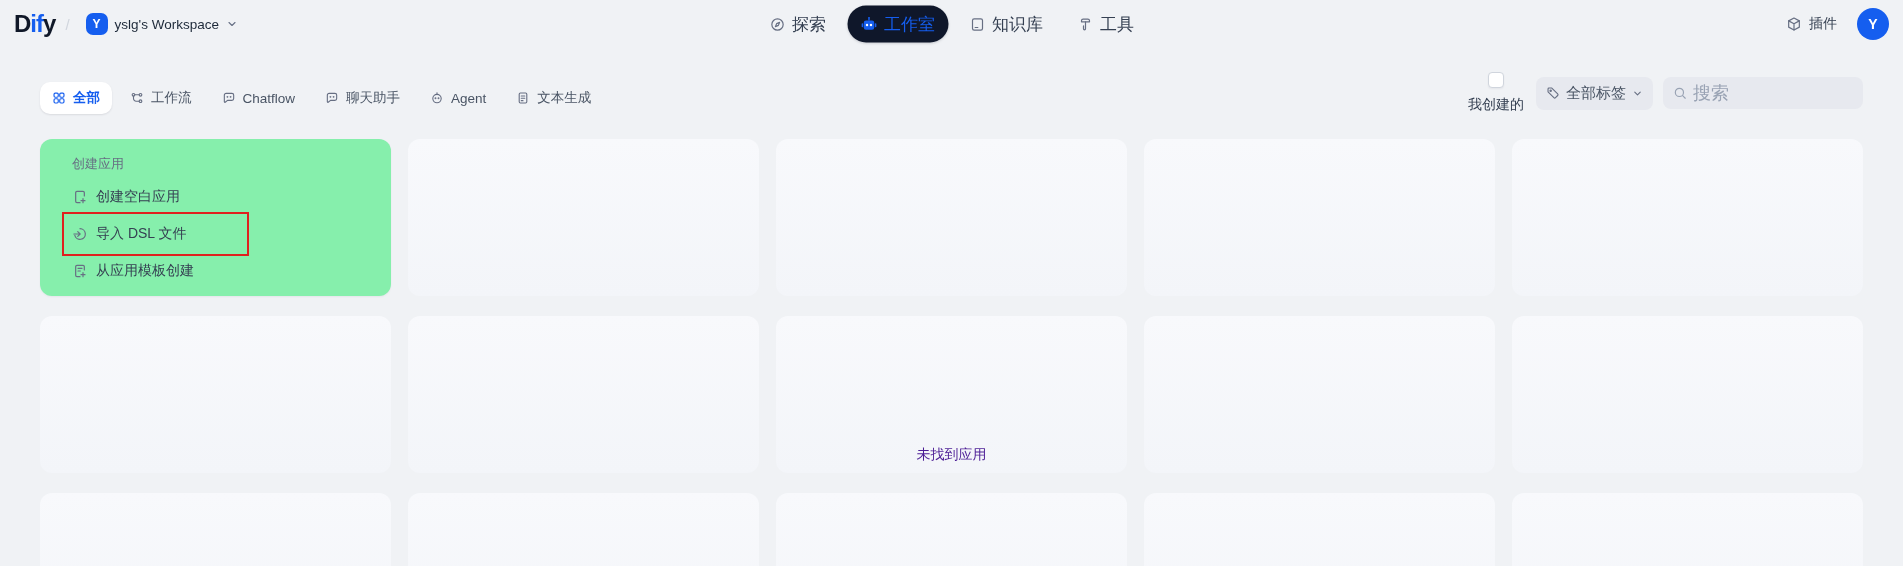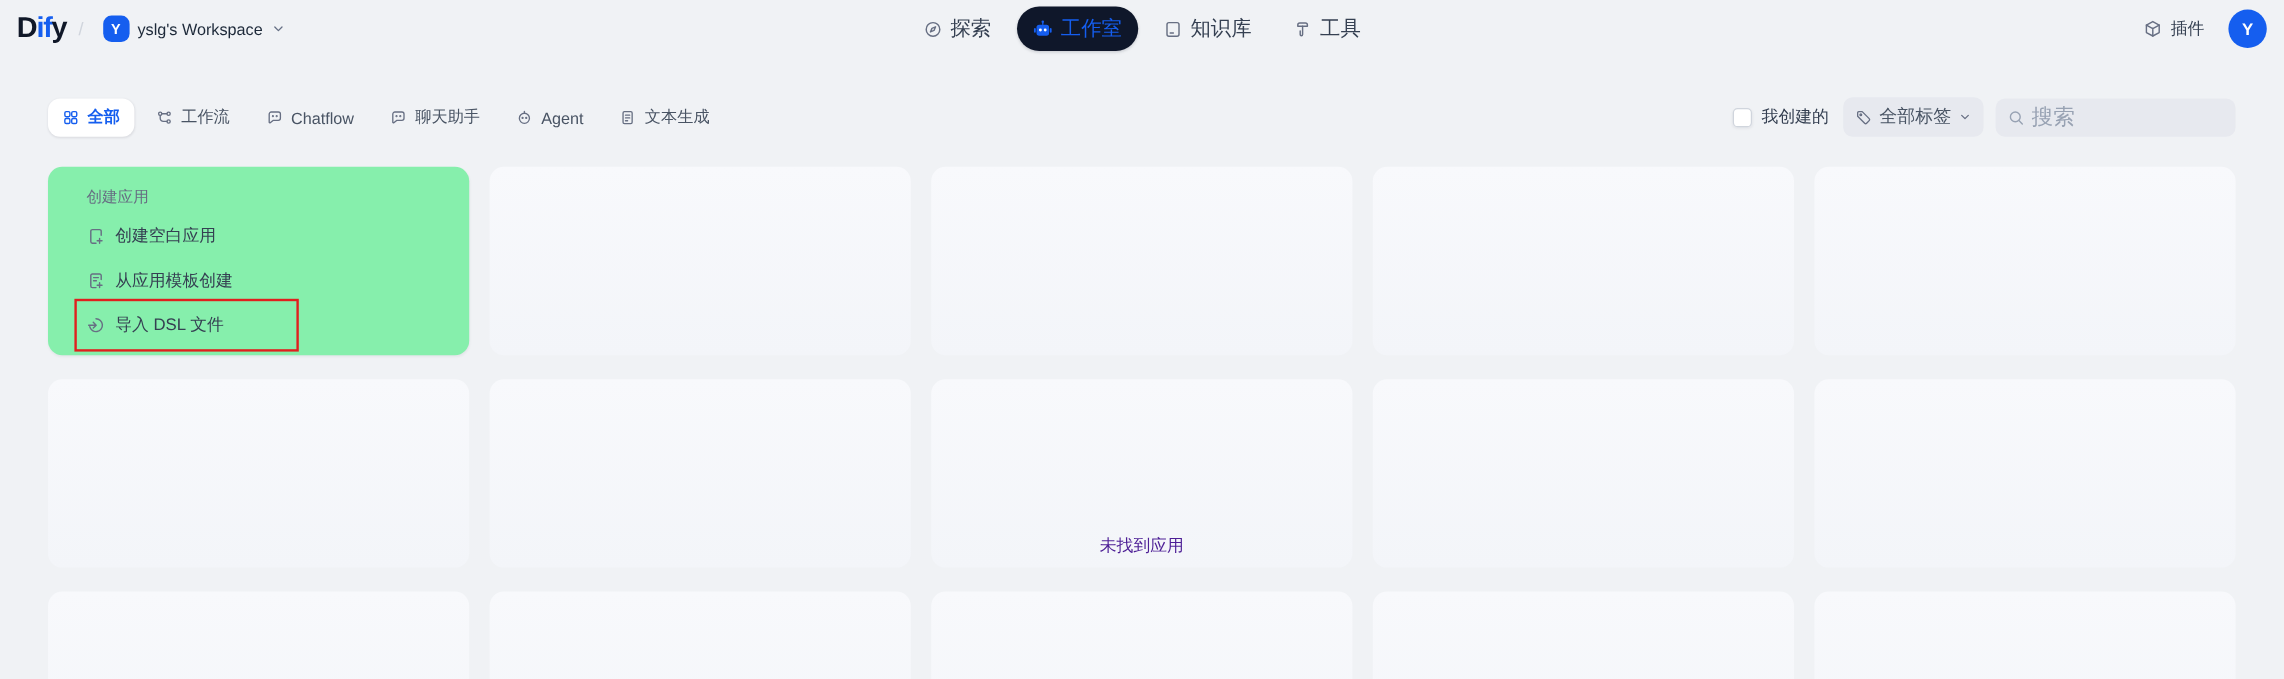--- a/index.html
+++ b/index.html
@@ -41,21 +41,21 @@
 
   
   .toolbar { margin:30px 40px 0; height:36px; display:flex; align-items:flex-end; justify-content:space-between; }
   .tabs { display:flex; align-items:center; gap:6px; }
   .tab { display:flex; align-items:center; gap:7px; padding:7px 12px; border-radius:10px; font-size:13.5px; color:#495464; font-weight:500; cursor:pointer; }
   .tab .icn { color:#676f83; }
   .tab.active { background:#fff; color:var(--primary); font-weight:700; box-shadow:0 1px 2px rgba(16,24,40,.1); }
   .tab.active .icn { color:var(--primary); }
 
   .controls { display:flex; align-items:center; gap:10px; }
-  .created { display:flex; align-items:center; gap:8px; font-size:14px; color:#354052; margin-right:2px; cursor:pointer; }
+  .created { display:flex; align-items:center; gap:8px; font-size:14px; color:#354052; margin-right:2px; cursor:pointer;flex-direction:column; }
   .checkbox { width:16px; height:16px; border-radius:4px; background:#fff; border:1px solid #d0d5dd; box-shadow:0 1px 2px rgba(16,24,40,.05); cursor:pointer; }
   .tag-filter { display:flex; align-items:center; gap:6px; background:#e7e9ef; border-radius:8px; padding:7px 10px; font-size:15px; color:#495464; font-weight:500; cursor:pointer; }
   .tag-filter .icn, .tag-filter .chev { color:#676f83; }
   .search { display:flex; align-items:center; gap:6px; background:#e7e9ef; border-radius:8px; padding:0 10px; width:200px; height:32px; color:#98a2b3; }
   .search input { border:none; background:transparent; outline:none; font-size:18px; width:100%; color:#6d28d9; font-family:Liberation Serif, serif; }
   .search input::placeholder { color:#98a2b3; }
 
   
   .grid { margin:25px 40px 0; display:grid; grid-template-columns:repeat(5,1fr); grid-template-rows:157px 157px 157px; gap:20px 17px; position:relative; }
   .card { border-radius:12px; background:linear-gradient(180deg,#f8f9fc 0%,#f3f5f9 100%); }
@@ -248,39 +248,39 @@
     <div class="create-item">
       <span class="icn">
         <svg width="16" height="16" viewBox="0 0 24 24" fill="none" stroke="currentColor" stroke-width="1.8" stroke-linecap="round" stroke-linejoin="round">
             <path d="M18.5 10.5V5.5a2 2 0 00-2-2h-9a2 2 0 00-2 2v13a2 2 0 002 2h4.5"></path>
             <path d="M16.5 14.5v6M13.5 17.5h6"></path>
           </svg>
       </span>
       <span>创建空白应用</span>
     </div>
     <div class="create-item">
+      <div class="red-box"></div>
+      <span class="icn">
+        <svg width="16" height="16" viewBox="0 0 24 24" fill="none" stroke="currentColor" stroke-width="1.8" stroke-linecap="round" stroke-linejoin="round">
+            <path d="M12 4a8 8 0 11-7.75 10"></path>
+            <path d="M2.8 12H12M8.6 8.4L12.2 12l-3.6 3.6"></path>
+          </svg>
+      </span>
+      <span>导入 DSL 文件</span>
+    </div>
+    <div class="create-item">
       <span class="icn">
         <svg width="16" height="16" viewBox="0 0 24 24" fill="none" stroke="currentColor" stroke-width="1.8" stroke-linecap="round" stroke-linejoin="round">
             <path d="M18.5 10.5V5.5a2 2 0 00-2-2h-9a2 2 0 00-2 2v13a2 2 0 002 2h4.5"></path>
             <path d="M9 8h6M9 12h3.5"></path>
             <path d="M16.5 14.5v6M13.5 17.5h6"></path>
           </svg>
       </span>
       <span>从应用模板创建</span>
     </div>
-    <div class="create-item">
-      <div class="red-box"></div>
-      <span class="icn">
-        <svg width="16" height="16" viewBox="0 0 24 24" fill="none" stroke="currentColor" stroke-width="1.8" stroke-linecap="round" stroke-linejoin="round">
-            <path d="M12 4a8 8 0 11-7.75 10"></path>
-            <path d="M2.8 12H12M8.6 8.4L12.2 12l-3.6 3.6"></path>
-          </svg>
-      </span>
-      <span>导入 DSL 文件</span>
-    </div>
   </div>
 
   <div class="card"></div>
   <div class="card"></div>
   <div class="card"></div>
   <div class="card"></div>
 
   <div class="card"></div>
   <div class="card"></div>
   <div class="card"></div>

